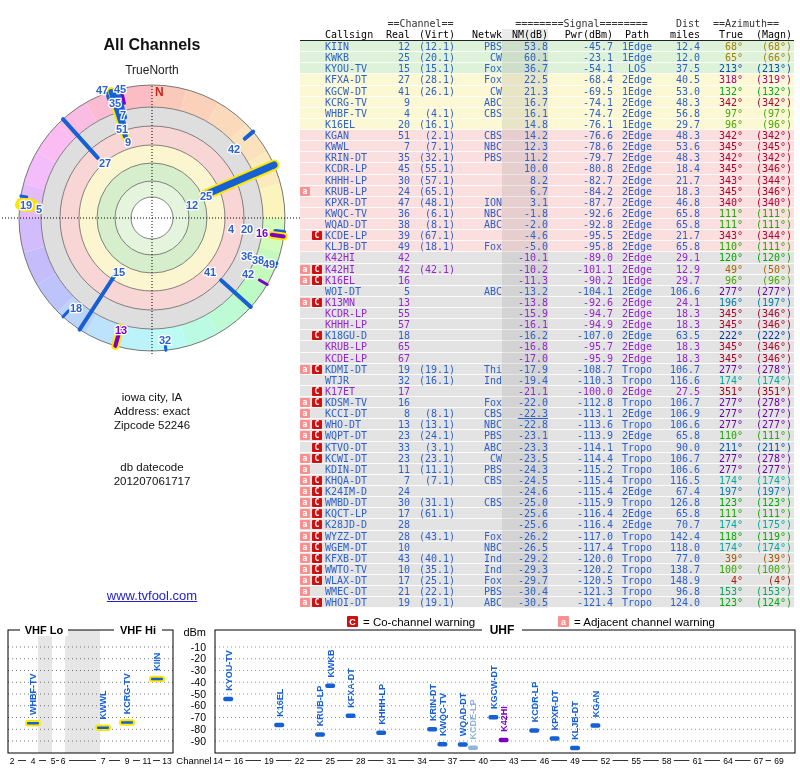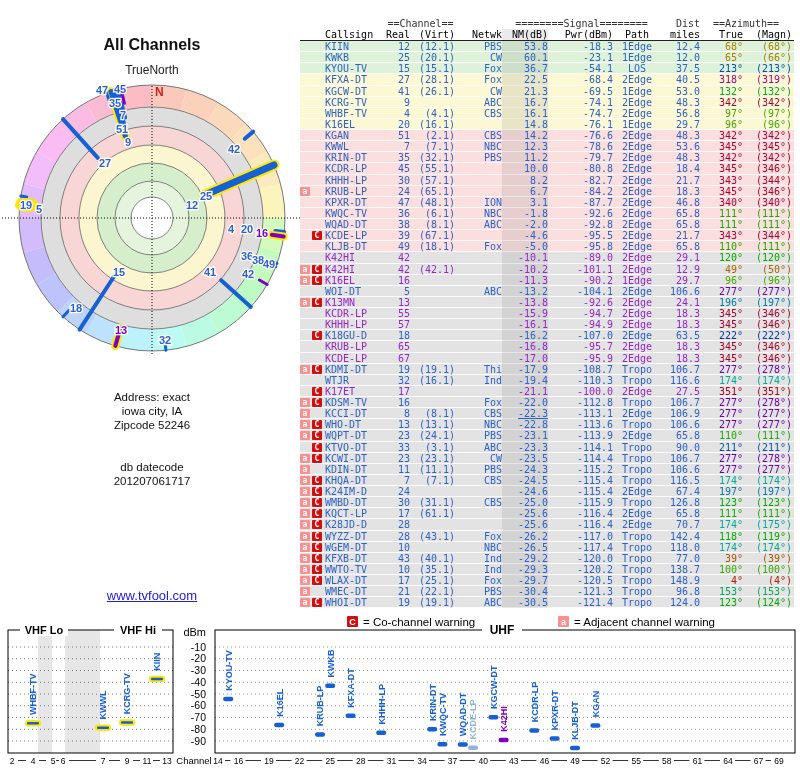--- a/index.html
+++ b/index.html
@@ -122,22 +122,22 @@
     <text x="263" y="190" fill="#2e62c8" font-size="11" font-weight="bold" stroke="#ffffff" stroke-width="2.5" paint-order="stroke">49</text>
     <text x="242" y="200" fill="#2e62c8" font-size="11" font-weight="bold" stroke="#ffffff" stroke-width="2.5" paint-order="stroke">42</text>
     <text x="204" y="198" fill="#2e62c8" font-size="11" font-weight="bold" stroke="#ffffff" stroke-width="2.5" paint-order="stroke">41</text>
     <text x="113" y="198" fill="#2e62c8" font-size="11" font-weight="bold" stroke="#ffffff" stroke-width="2.5" paint-order="stroke">15</text>
     <text x="70" y="234" fill="#2e62c8" font-size="11" font-weight="bold" stroke="#ffffff" stroke-width="2.5" paint-order="stroke">18</text>
     <text x="115" y="256" fill="#7d00c4" font-size="11" font-weight="bold" stroke="#ffffff" stroke-width="2.5" paint-order="stroke">13</text>
     <text x="159" y="266" fill="#2e62c8" font-size="11" font-weight="bold" stroke="#ffffff" stroke-width="2.5" paint-order="stroke">32</text>
   </svg>
 
 <div class="criteria">
+  <div>iowa city, IA</div>
   <div>Address: exact</div>
-  <div>iowa city, IA</div>
   <div>Zipcode 52246</div>
   <div class="crit-db">
     <div>db datecode</div>
     <div>201207061717</div>
   </div>
 </div>
 
 <a class="link">www.tvfool.com</a>
 
 <div class="tbl">
@@ -165,21 +165,21 @@
   </div>
   <div id="rows">
       <div class="trow" style="background: rgb(221, 242, 216);">
         <span class="c0" style="color: rgb(46, 98, 200);"></span>
         <span class="c1" style="color: rgb(46, 98, 200);"></span>
         <span class="c2" style="color: rgb(46, 98, 200);">KIIN</span>
         <span class="c3" style="color: rgb(46, 98, 200);">12</span>
         <span class="c4" style="color: rgb(46, 98, 200);">(12.1)</span>
         <span class="c5" style="color: rgb(46, 98, 200);">PBS</span>
         <span class="c6 band" style="color: rgb(46, 98, 200);">53.8</span>
-        <span class="c7" style="color: rgb(46, 98, 200);">-18.3</span>
+        <span class="c7" style="color: rgb(46, 98, 200);">-45.7</span>
         <span class="c8" style="color: rgb(46, 98, 200);">1Edge</span>
         <span class="c9" style="color: rgb(46, 98, 200);">12.4</span>
         <span class="c10" style="color: rgb(169, 129, 4);">68°</span>
         <span class="c11" style="color: rgb(169, 129, 4);">(68°)</span>
       </div>
       <div class="trow" style="background: rgb(221, 242, 216);">
         <span class="c0" style="color: rgb(46, 98, 200);"></span>
         <span class="c1" style="color: rgb(46, 98, 200);"></span>
         <span class="c2" style="color: rgb(46, 98, 200);">KWKB</span>
         <span class="c3" style="color: rgb(46, 98, 200);">25</span>

